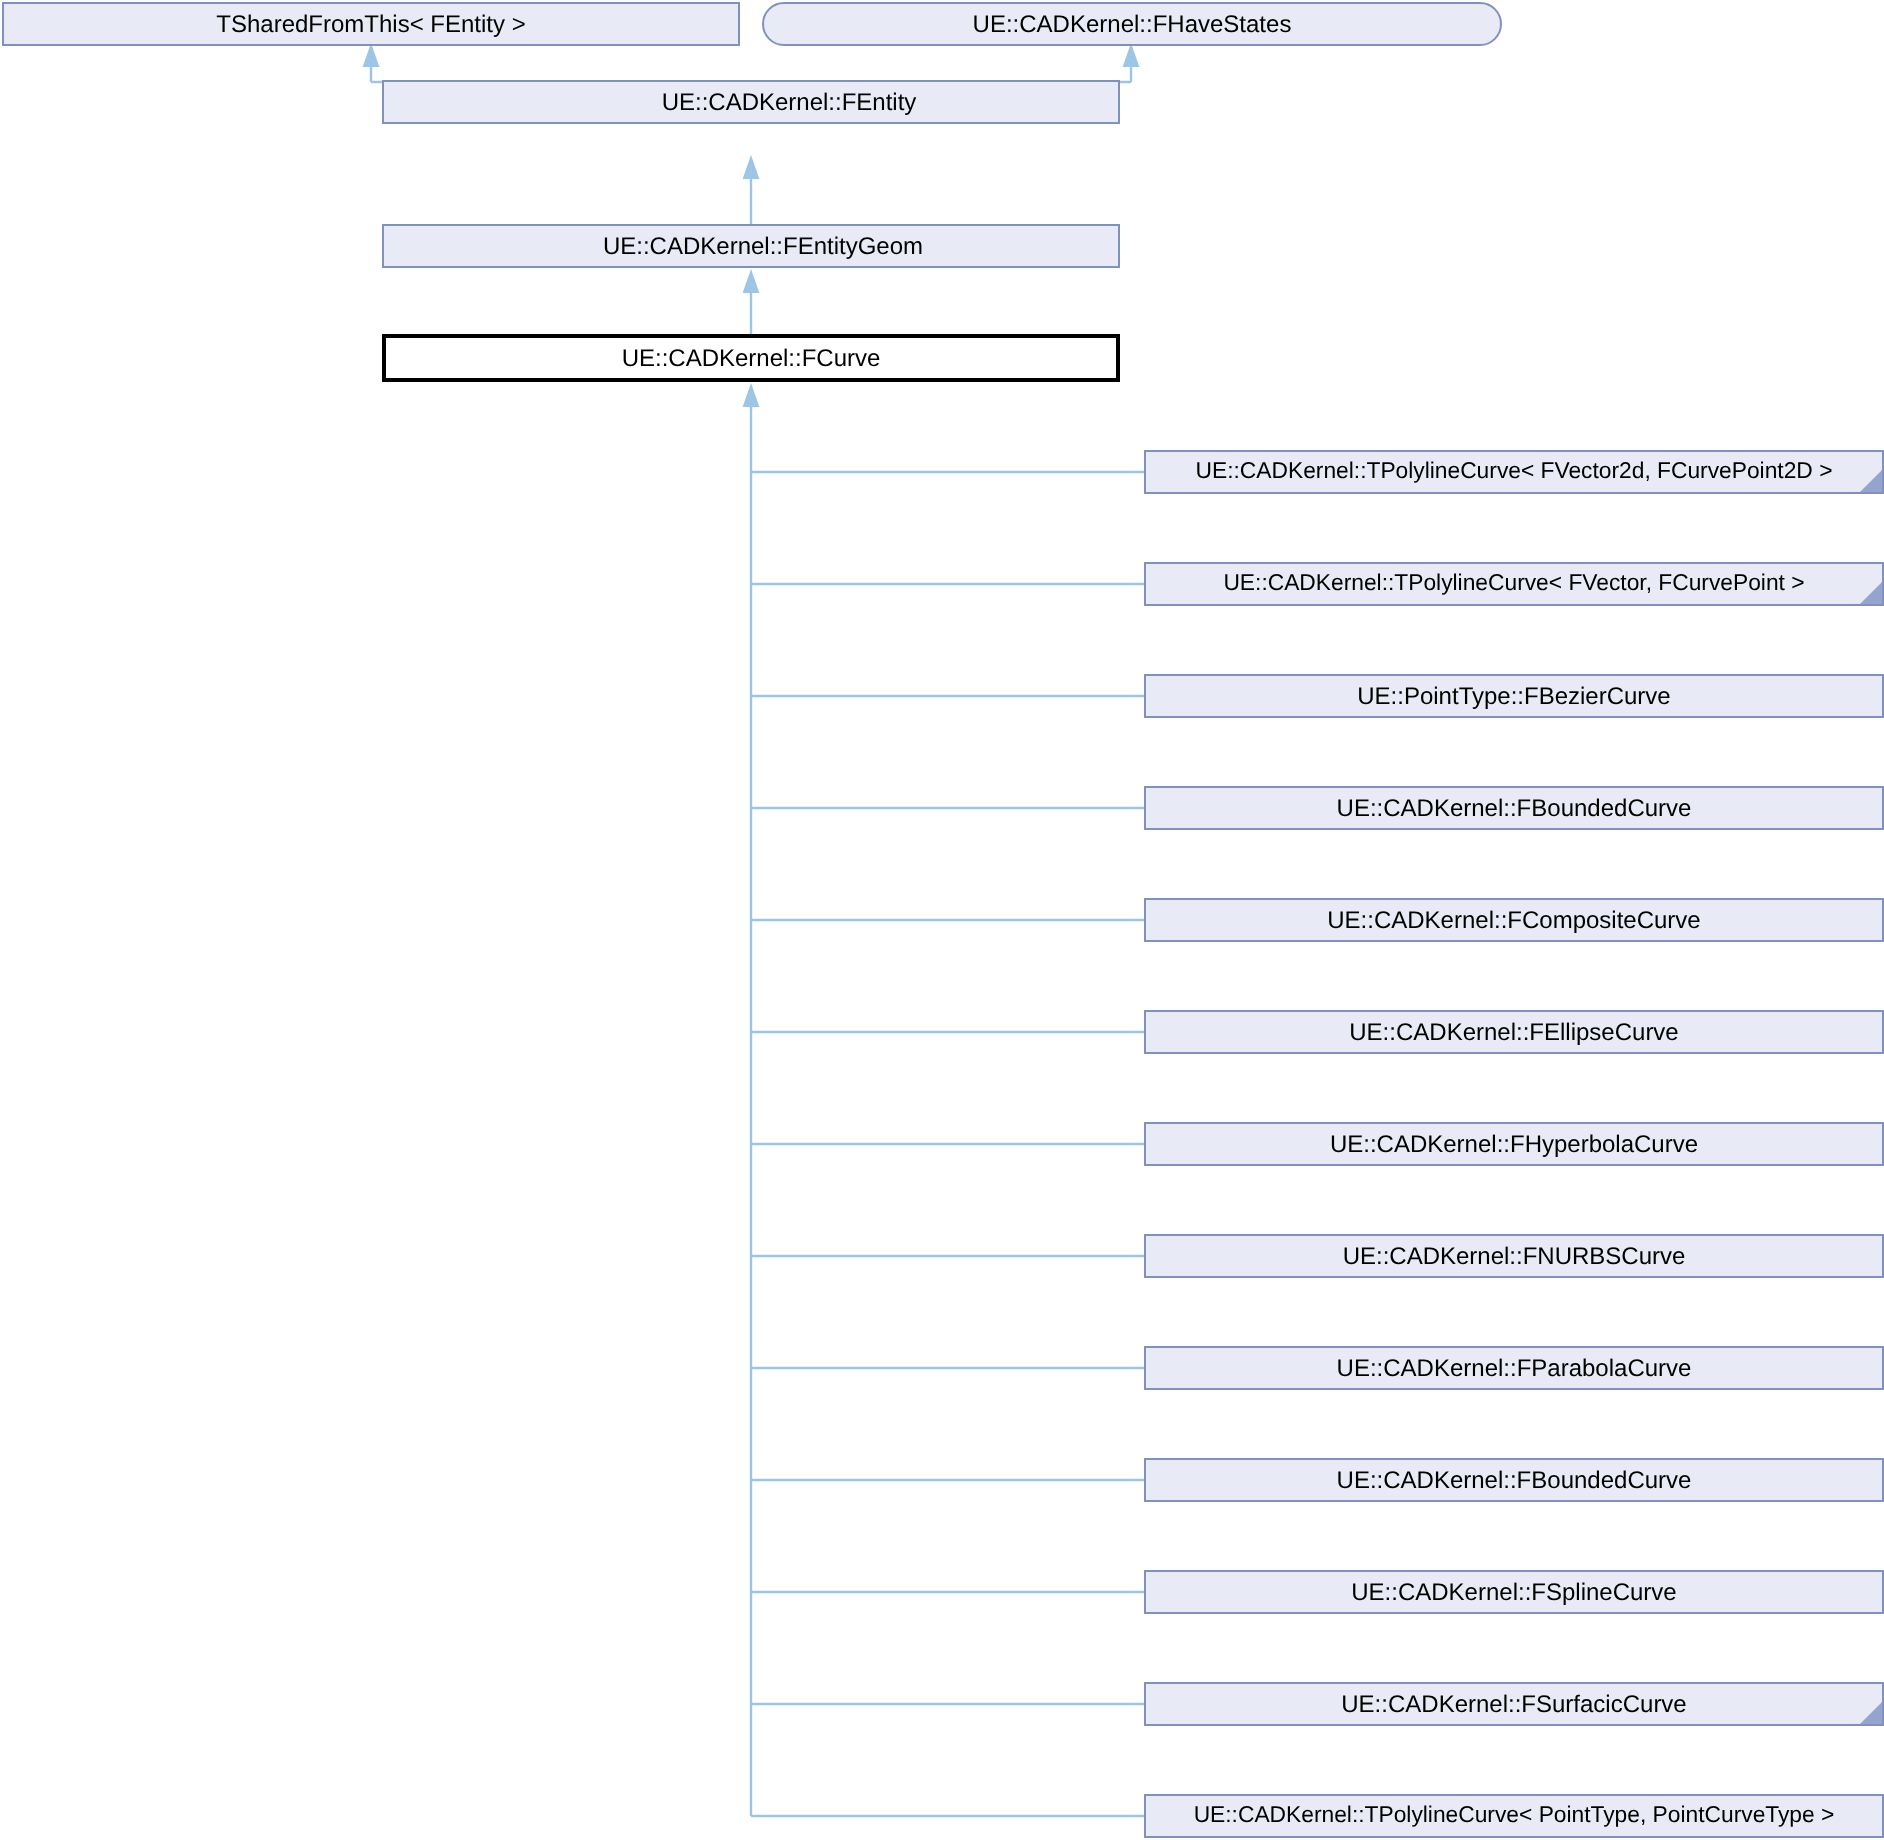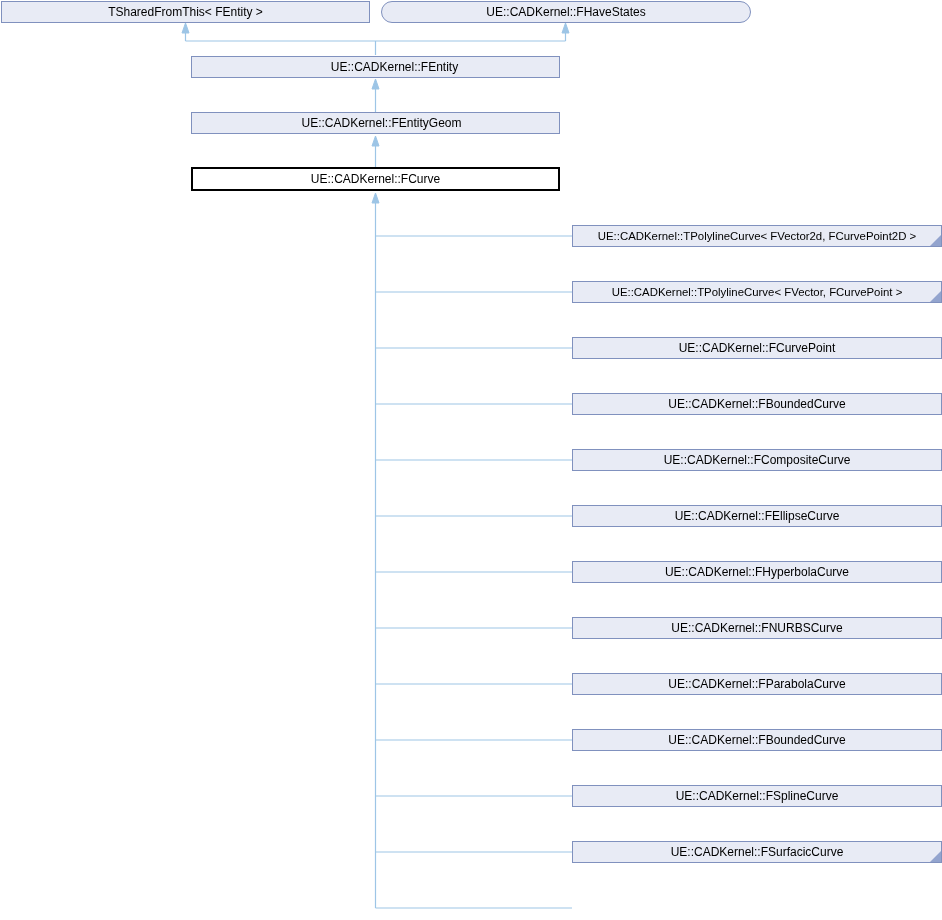--- a/index.html
+++ b/index.html
@@ -75,37 +75,37 @@
       <polygon points="375.5,79 372,89 379,89"></polygon>
       <polygon points="375.5,136 372,146 379,146"></polygon>
       <polygon points="375.5,193 372,203 379,203"></polygon>
     </g>
   </svg>
 
   <div class="node" style="left:1px;top:1px;width:369px;">TSharedFromThis&lt; FEntity &gt;</div>
 
   <div class="node" style="left:381px;top:1px;width:370px;border-radius:11px;">UE::CADKernel::FHaveStates</div>
 
-  <div class="node ancestor-mid" style="top:56px;padding-left:38px;">UE::CADKernel::FEntity</div>
+  <div class="node ancestor-mid" style="top:40px;padding-left:38px;">UE::CADKernel::FEntity</div>
 
   <div class="node ancestor-mid" style="top:112px;padding-left:12px;">UE::CADKernel::FEntityGeom</div>
 
   <div class="node ancestor-mid current" style="top:167px;">UE::CADKernel::FCurve</div>
 
   <div class="node derived tight" style="top:225px;">
     <span>UE::CADKernel::TPolylineCurve&lt; FVector2d, FCurvePoint2D &gt;</span>
     <span class="fold"></span>
   </div>
 
   <div class="node derived tight" style="top:281px;">
     <span>UE::CADKernel::TPolylineCurve&lt; FVector, FCurvePoint &gt;</span>
     <span class="fold"></span>
   </div>
 
-  <div class="node derived" style="top:337px;">UE::CADKernel::FCurvePoint</div>
+  <div class="node derived" style="top:337px;">UE::PointType::FBezierCurve</div>
 
   <div class="node derived" style="top:393px;">UE::CADKernel::FBoundedCurve</div>
 
   <div class="node derived" style="top:449px;">UE::CADKernel::FCompositeCurve</div>
 
   <div class="node derived" style="top:505px;">UE::CADKernel::FEllipseCurve</div>
 
   <div class="node derived" style="top:561px;">UE::CADKernel::FHyperbolaCurve</div>
 
   <div class="node derived" style="top:617px;">UE::CADKernel::FNURBSCurve</div>
@@ -114,14 +114,15 @@
 
   <div class="node derived" style="top:729px;">UE::CADKernel::FBoundedCurve</div>
 
   <div class="node derived" style="top:785px;">UE::CADKernel::FSplineCurve</div>
 
   <div class="node derived" style="top:841px;">
     <span>UE::CADKernel::FSurfacicCurve</span>
     <span class="fold"></span>
   </div>
 
+  <div class="node derived tight" style="top:897px;">UE::CADKernel::TPolylineCurve&lt; PointType, PointCurveType &gt;</div>
 
 </div>
 
 </body></html>

